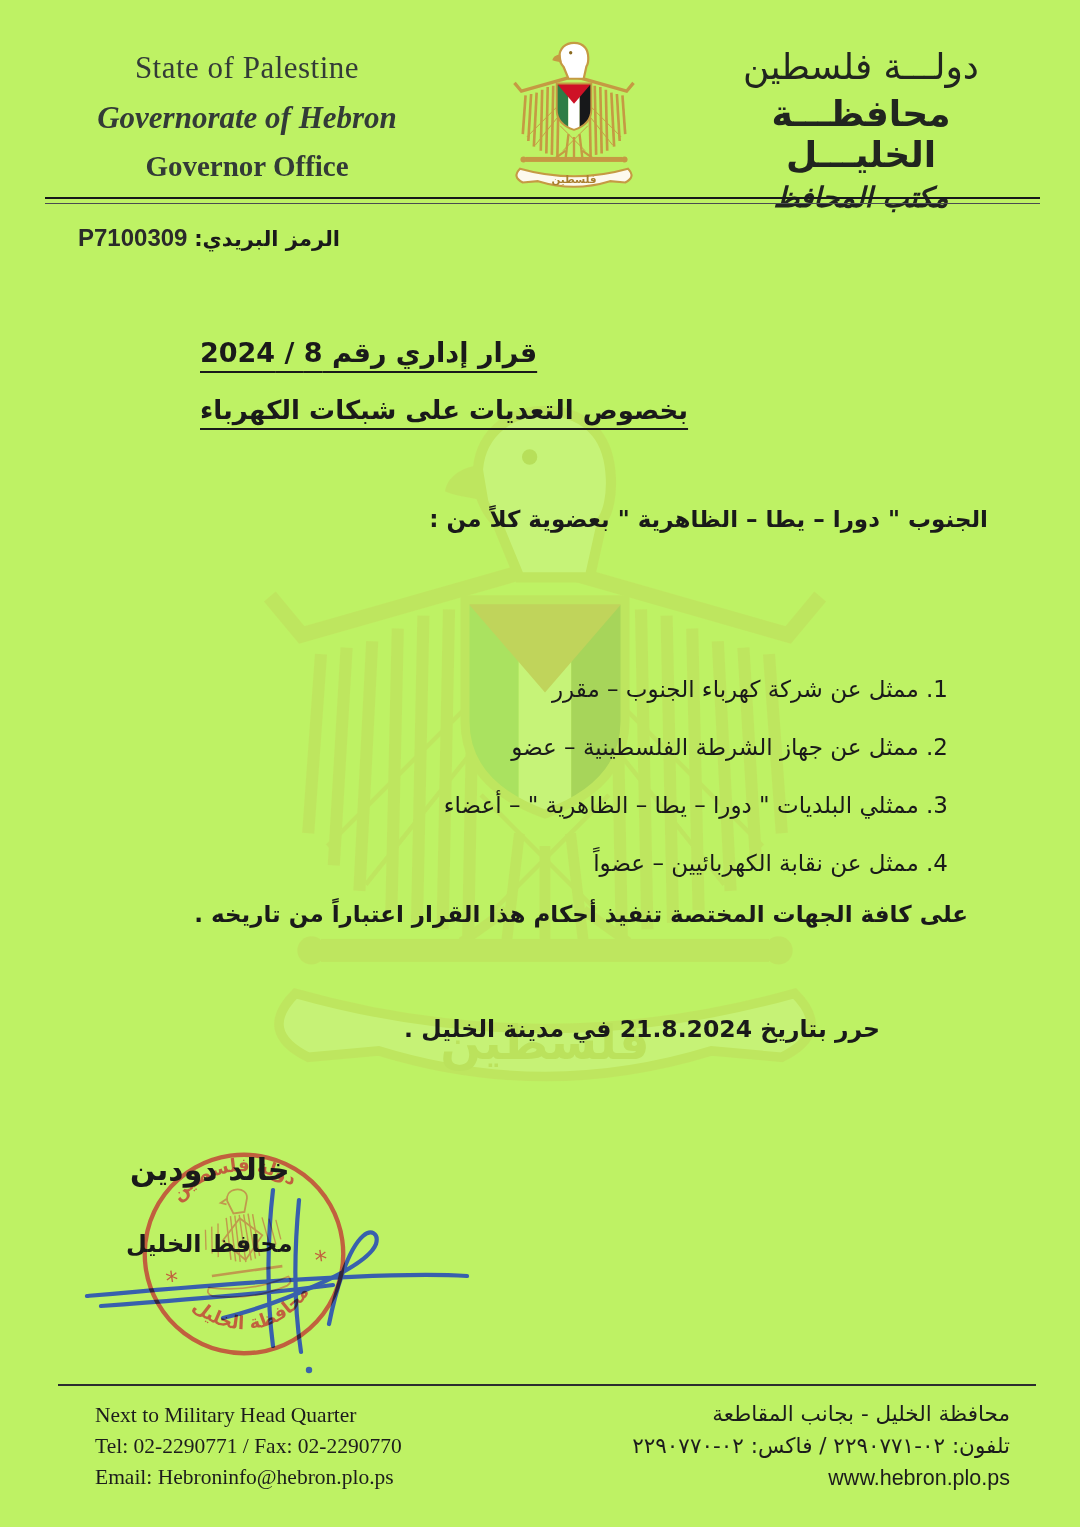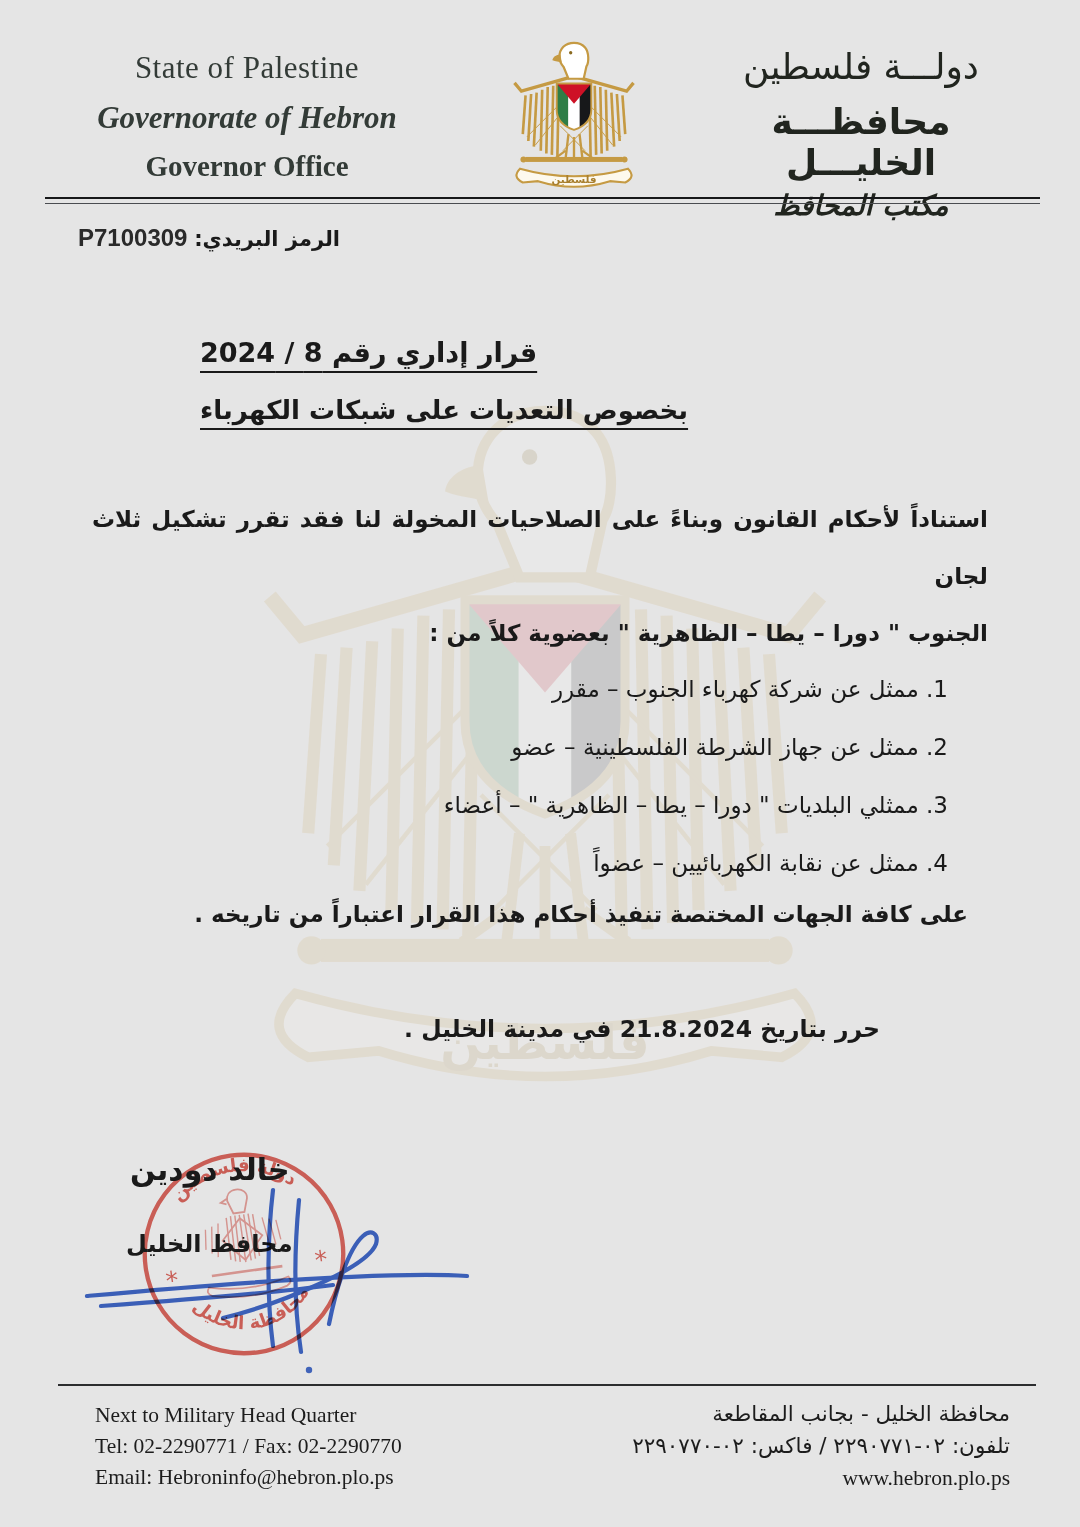--- a/index.html
+++ b/index.html
@@ -1,29 +1,29 @@
 <!DOCTYPE html>
 <html lang="ar"><head>
 <meta charset="utf-8">
 <style>
   html,body{margin:0;padding:0;background:#ffffff;}
-  .page{position:relative;width:1080px;height:1527px;background:#e5e5e5;overflow:hidden;
+  .page{position:relative;width:1080px;height:1527px;background:#bef264;overflow:hidden;
         font-family:"DejaVu Sans",sans-serif;color:#1a1a1a;}
   .abs{position:absolute;}
   .ar{font-family:"DejaVu Sans",sans-serif;direction:rtl;}
   .en-serif{font-family:"Liberation Serif",serif;}
 
   
   .hdr-en{left:62px;top:50px;width:370px;text-align:center;color:#333b37;}
   .hdr-en .l1{font-size:31px;letter-spacing:.5px;}
   .hdr-en .l2{font-size:31px;font-weight:bold;font-style:italic;margin-top:14px;}
   .hdr-en .l3{font-size:29px;font-weight:bold;margin-top:14px;}
   .hdr-ar{right:64px;top:46px;width:310px;text-align:center;color:#21251f;}
   .hdr-ar .l1{font-size:36px;}
-  .hdr-ar .l2{font-size:36px;font-weight:bold;margin-top:14px;}
+  .hdr-ar .l2{font-size:36px;font-weight:bold;margin-top:6px;}
   .hdr-ar .l3{font-size:28px;font-weight:bold;margin-top:6px;font-style:italic;}
   .emblem{left:503px;top:40px;}
   .hdr-rule{left:45px;top:197px;width:995px;height:4px;
             border-top:2.5px solid #17181a;border-bottom:1.6px solid #4a4c50;}
 
   
   .postal{left:78px;top:224px;direction:rtl;font-size:21px;white-space:nowrap;}
   .postal .lbl{font-weight:bold;}
   .postal .val{font-family:"Liberation Sans",sans-serif;font-size:24px;font-weight:600;color:#2a2a2a;}
 
@@ -47,21 +47,21 @@
   .inksig{left:75px;top:1170px;z-index:5;mix-blend-mode:multiply;}
 
   
   .wmark{left:225px;top:398px;opacity:.13;z-index:0;pointer-events:none;}
   .content-layer{position:absolute;inset:0;z-index:2;}
 
   
   .ftr-rule{left:58px;top:1384px;width:978px;border-top:2px solid #2c2d2f;}
   .ftr-en{left:95px;top:1400px;font-size:21.5px;line-height:31px;color:#1c1c1c;}
   .ftr-ar{right:70px;top:1398px;direction:rtl;text-align:right;font-size:21.5px;line-height:32px;color:#1c1c1c;}
-  .ftr-ar .site{font-family:Liberation Serif, serif;direction:ltr;text-align:right;}
+  .ftr-ar .site{font-family:Liberation Sans, sans-serif;direction:ltr;text-align:right;}
 </style>
 </head>
 <body>
 
 <div class="page">
 
   <svg width="0" height="0" style="position:absolute" aria-hidden="true">
     <defs>
       <clipPath id="shieldClip">
           <path d="M37.5,31.5 h25 v19 q0,10 -12.5,14.5 q-12.5,-4.5 -12.5,-14.5 Z"></path>
@@ -186,21 +186,20 @@
       <span> </span>
       <span class="val">P7100309</span>
     </div>
 
     <div class="abs headings ar">
       <div class="d-title">قرار إداري رقم 8 / 2024</div>
       <div class="d-subject">بخصوص التعديات على شبكات الكهرباء</div>
     </div>
 
     <div class="abs intro ar">
-      <div class="jl">استناداً لأحكام القانون وبناءً على الصلاحيات المخولة لنا فقد تقرر تشكيل ثلاث لجان</div>
       <div class="ll">الجنوب " دورا – يطا – الظاهرية " بعضوية كلاً من :</div>
     </div>
 
     <div class="abs members ar">
       <div>1. ممثل عن شركة كهرباء الجنوب – مقرر</div>
       <div>2. ممثل عن جهاز الشرطة الفلسطينية – عضو</div>
       <div>3. ممثلي البلديات " دورا – يطا – الظاهرية " – أعضاء</div>
       <div>4. ممثل عن نقابة الكهربائيين – عضواً</div>
     </div>
 

